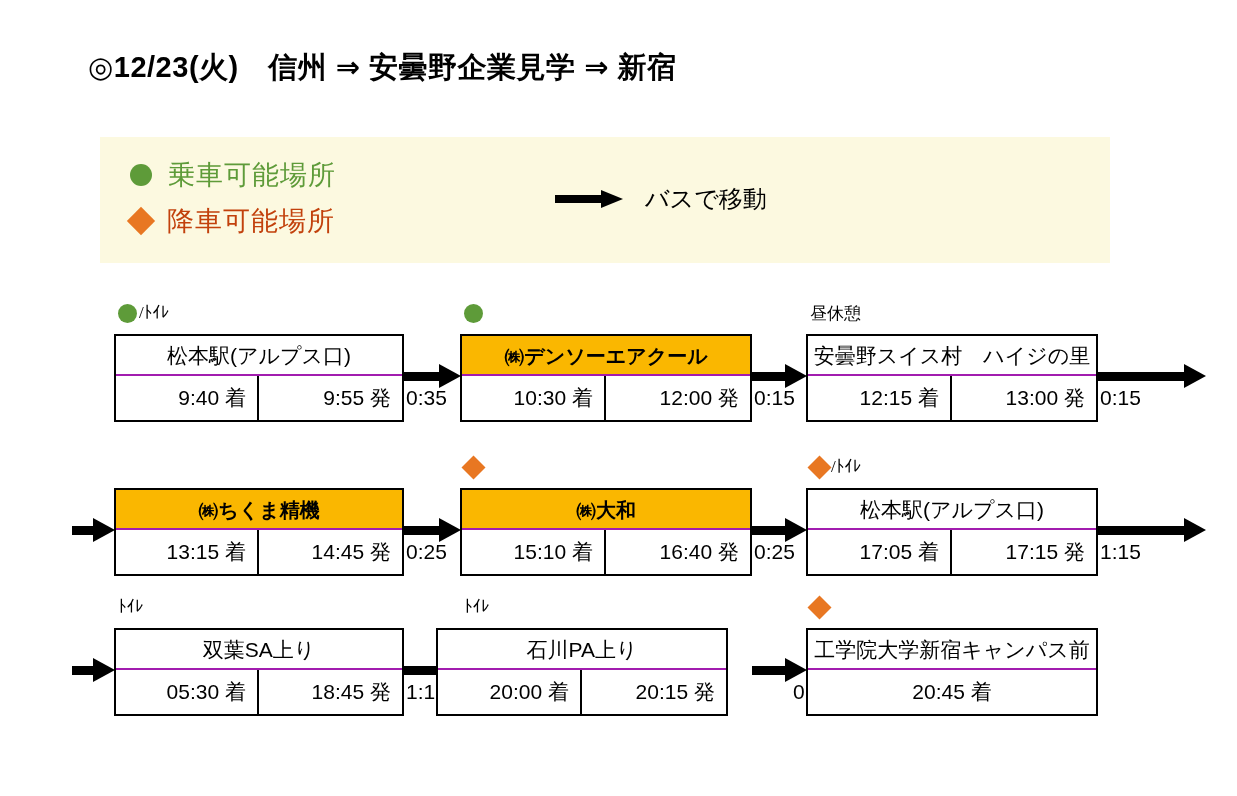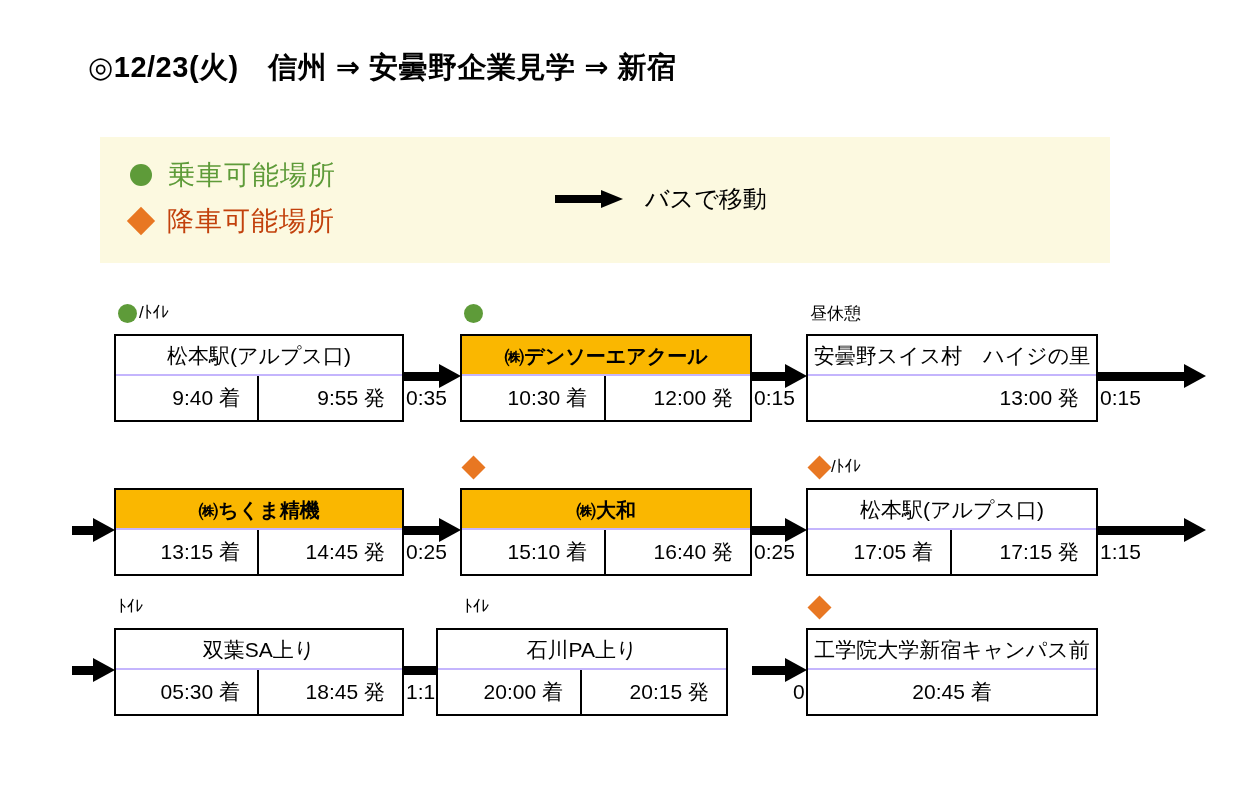--- a/index.html
+++ b/index.html
@@ -137,57 +137,58 @@
     width: 17px;
     height: 17px;
     background: #E87722;
     display: inline-block;
     transform: rotate(45deg);
     margin: 0 1px;
   }
   .marker .mk-text {
     margin-left: 2px;
     font-size: 17px;
+    font-family: Liberation Serif, serif;
   }
   .marker .mk-text-only {
     margin-left: 0;
   }
 
   
   .station-box {
     position: absolute;
     top: 36px;
     border: 2.5px solid #000;
     box-sizing: border-box;
     background: #fff;
   }
   .sb-name {
     height: 40px;
     line-height: 40px;
     text-align: center;
     font-size: 21px;
-    border-bottom: 2px solid #c4b5fd;
+    border-bottom: 2px solid #a21caf;
     box-sizing: border-box;
     white-space: pre;
     overflow: hidden;
   }
   .sb-name.highlight {
     background: #FAB700;
     font-weight: bold;
     font-size: 20px;
   }
   .sb-times {
     display: flex;
     height: 44px;
   }
   .sb-cell {
     flex: 1 1 50%;
     line-height: 44px;
     text-align: right;
-    padding-right: 17px;
+    padding-right: 11px;
     font-size: 21px;
     box-sizing: border-box;
     white-space: pre;
   }
   .sb-cell.divider {
     border-right: 2px solid #000;
   }
   .sb-cell.single {
     flex: 1 1 100%;
     text-align: center;
@@ -282,20 +283,21 @@
       <span class="c-shaft" style="width: 34px;"></span>
       <span class="c-head" style="left: 33px;"></span>
     </div>
     <div class="dur-label" style="left: 754px;">0:15</div>
     <div class="marker" style="left: 810px; align-items: center;">
       <span class="mk-text mk-text-only">昼休憩</span>
     </div>
     <div class="station-box" style="left: 806px; width: 292px;">
       <div class="sb-name">安曇野スイス村　ハイジの里</div>
       <div class="sb-times">
+        <div class="sb-cell divider">12:15 着</div>
         <div class="sb-cell">13:00 発</div>
       </div>
     </div>
     <div class="connector" style="left: 1098px; width: 107px;">
       <span class="c-shaft" style="width: 87px;"></span>
       <span class="c-head" style="left: 86px;"></span>
     </div>
     <div class="dur-label" style="left: 1100px;">0:15</div>
   </div>
 <div class="tl-row" id="row-1">

